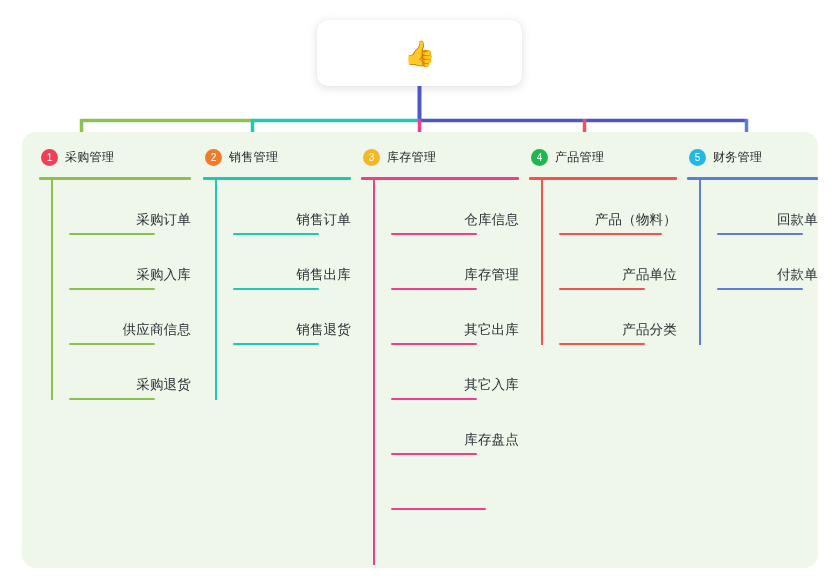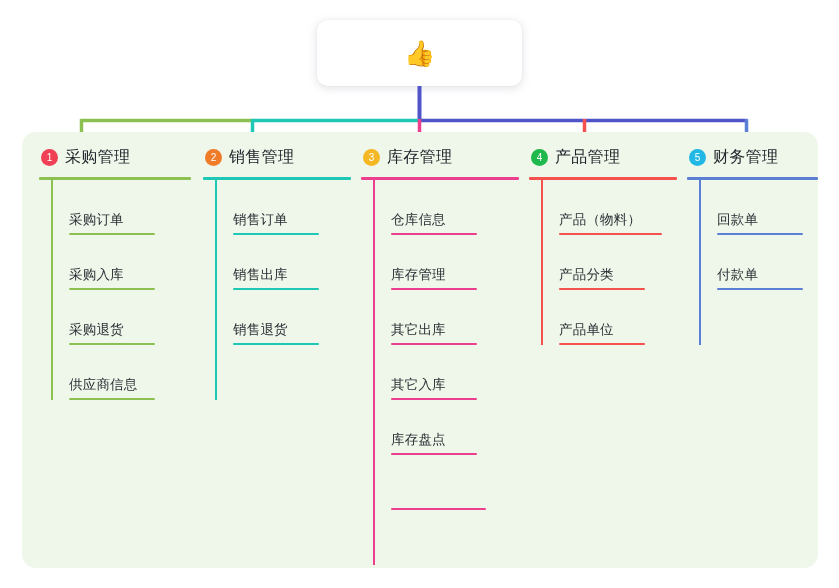--- a/index.html
+++ b/index.html
@@ -93,21 +93,21 @@
     height: 17px;
     border-radius: 50%;
     color: #ffffff;
     font-size: 10px;
     line-height: 17px;
     text-align: center;
     flex: 0 0 auto;
     font-family: "Liberation Sans", sans-serif;
   }
   .col-title {
-    font-size: 16px;
+    font-size: 12px;
     color: #22262c;
     white-space: nowrap;
     letter-spacing: 0.3px;
   }
 
   .head-rule {
     height: 3px;
     margin-top: 7px;
     border-radius: 1px;
   }
@@ -131,20 +131,21 @@
     flex-direction: column;
     justify-content: flex-end;
     padding-left: 18px;
   }
   .item-label {
     font-size: 13.5px;
     color: #2a2e34;
     white-space: nowrap;
     padding-bottom: 4px;
     letter-spacing: 0.2px;
+    text-align: right;
   }
   .item-rule {
     height: 1.6px;
     border-radius: 1px;
   }
 
   
   .col-0 .item-rule { width: 86px; }
   .col-1 .item-rule { width: 86px; }
   .col-2 .item-rule { width: 86px; }
@@ -191,25 +192,25 @@
       <div class="spine" style="background: rgb(140, 193, 82); height: 220px;"></div>
       <div class="item">
         <span class="item-label">采购订单</span>
         <div class="item-rule" style="background: rgb(140, 193, 82);"></div>
       </div>
       <div class="item">
         <span class="item-label">采购入库</span>
         <div class="item-rule" style="background: rgb(140, 193, 82);"></div>
       </div>
       <div class="item">
+        <span class="item-label">供应商信息</span>
+        <div class="item-rule" style="background: rgb(140, 193, 82);"></div>
+      </div>
+      <div class="item">
         <span class="item-label">采购退货</span>
-        <div class="item-rule" style="background: rgb(140, 193, 82);"></div>
-      </div>
-      <div class="item">
-        <span class="item-label">供应商信息</span>
         <div class="item-rule" style="background: rgb(140, 193, 82);"></div>
       </div>
     </div>
   </div>
 
   <div class="column col-1">
     <div class="col-head">
       <span class="badge" style="background: rgb(240, 123, 40);">2</span>
       <span class="col-title">销售管理</span>
     </div>
@@ -271,27 +272,27 @@
       <span class="col-title">产品管理</span>
     </div>
     <div class="head-rule" style="background: rgb(244, 81, 79);"></div>
     <div class="items">
       <div class="spine" style="background: rgb(244, 81, 79); height: 165px;"></div>
       <div class="item wide">
         <span class="item-label">产品（物料）</span>
         <div class="item-rule" style="background: rgb(244, 81, 79);"></div>
       </div>
       <div class="item">
+        <span class="item-label">产品单位</span>
+        <div class="item-rule" style="background: rgb(244, 81, 79);"></div>
+      </div>
+      <div class="item">
         <span class="item-label">产品分类</span>
         <div class="item-rule" style="background: rgb(244, 81, 79);"></div>
       </div>
-      <div class="item">
-        <span class="item-label">产品单位</span>
-        <div class="item-rule" style="background: rgb(244, 81, 79);"></div>
-      </div>
     </div>
   </div>
 
   <div class="column col-4">
     <div class="col-head">
       <span class="badge" style="background: rgb(34, 184, 230);">5</span>
       <span class="col-title">财务管理</span>
     </div>
     <div class="head-rule" style="background: rgb(91, 127, 212);"></div>
     <div class="items">

